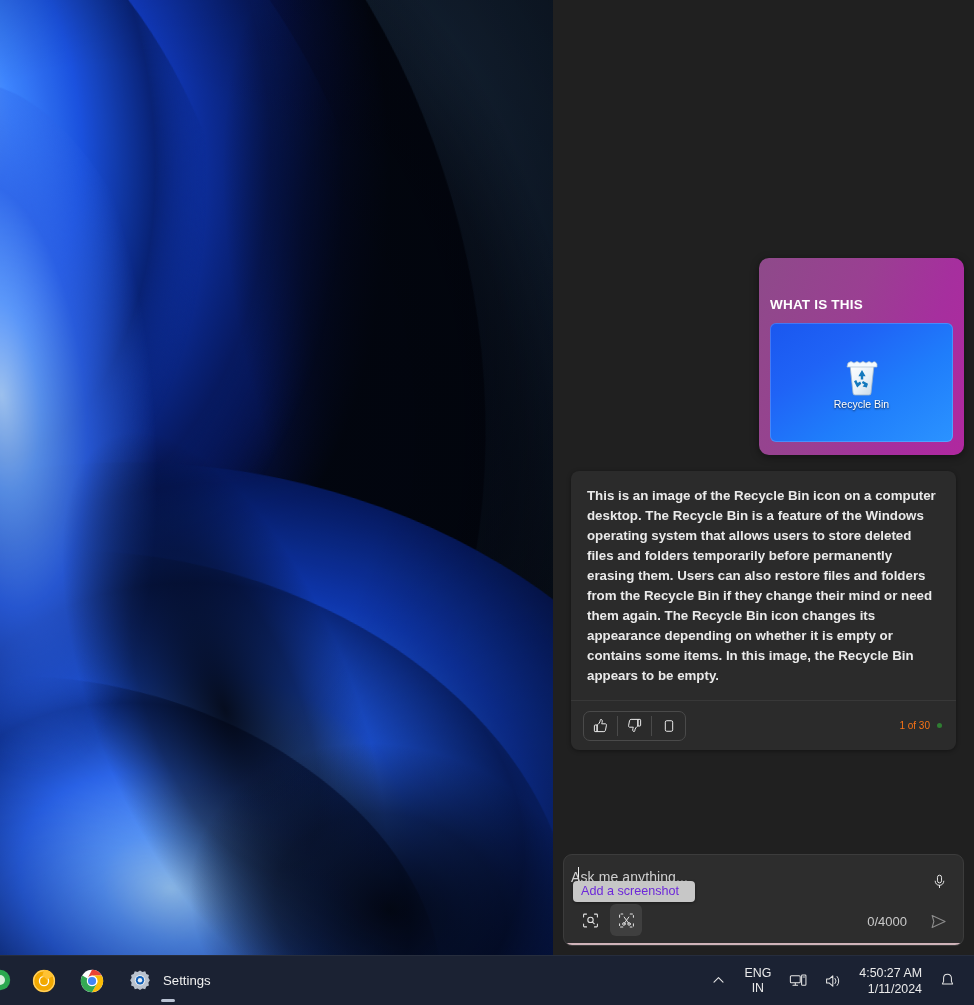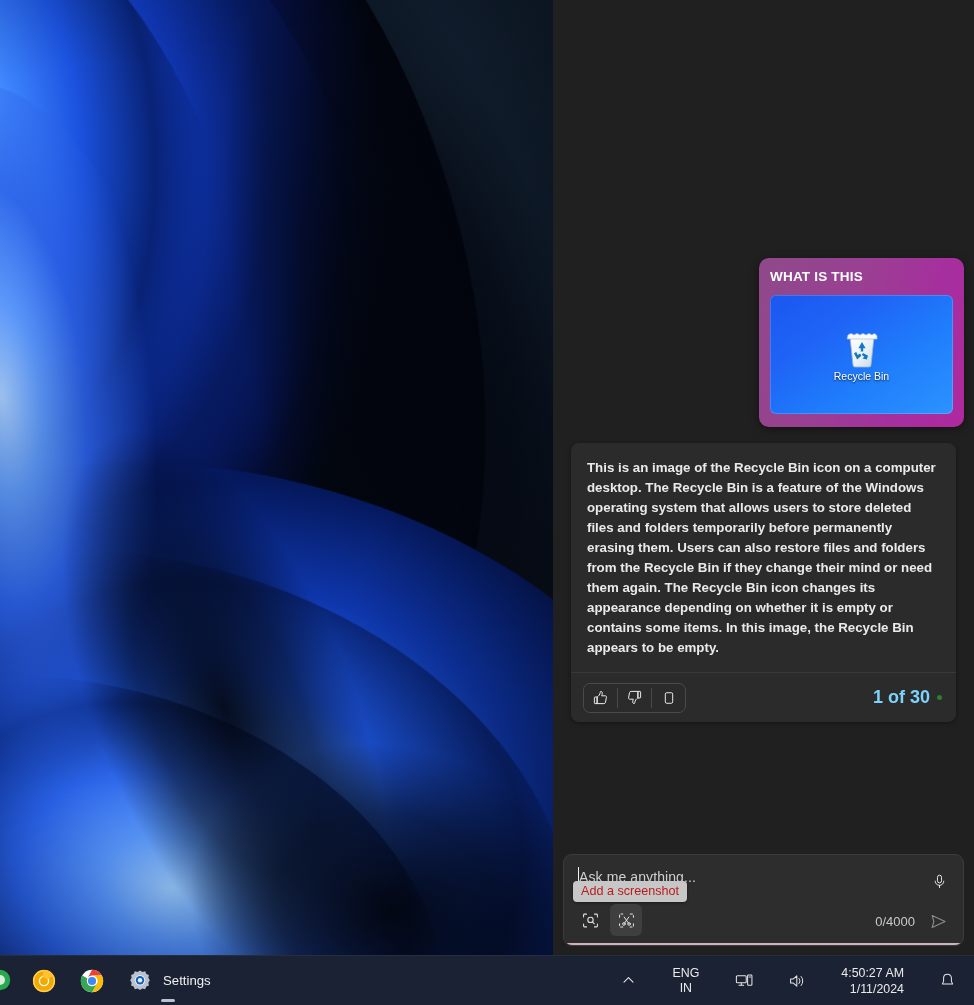--- a/index.html
+++ b/index.html
@@ -114,20 +114,21 @@
     padding: 11px 11px 13px 11px;
     background: linear-gradient(110deg, #8e4a8a 0%, #9a3f92 42%, #a62f9e 72%, #b0289f 100%);
     box-shadow: 0 2px 8px rgba(0,0,0,.45);
   }
   #user-card .ttl {
     color: #ffffff;
     font-size: 13.5px;
     font-weight: 700;
     letter-spacing: .2px;
     margin-bottom: 9px;
+    margin-top: 28px;
   }
   #thumb {
     position: relative;
     height: 119px;
     border-radius: 6px;
     overflow: hidden;
     background: linear-gradient(145deg, #1a57ef 0%, #1f63f6 30%, #1f7dfb 62%, #2b93ff 100%);
     box-shadow: inset 0 0 0 1px rgba(255,255,255,.18);
     display: flex; flex-direction: column;
     align-items: center; justify-content: center;
@@ -181,21 +182,21 @@
     height: 30px;
     overflow: hidden;
   }
   .fb-btn {
     width: 33px; height: 28px;
     display: flex; align-items: center; justify-content: center;
     border: 0; background: transparent; cursor: pointer;
   }
   .fb-sep { width: 1px; height: 20px; background: #4a4a4a; }
   .pager { display: flex; align-items: center; gap: 7px; }
-  .pager .lbl { color: #7dd3fc; font-size: 18px; font-weight: 700; }
+  .pager .lbl { color: #f97316; font-size: 10px; font-weight: 400; }
   .pager .dot { width: 5px; height: 5px; border-radius: 50%; background: #2f7d32; }
 
   
   #composer-wrap {
     position: absolute; left: 10px; right: 10px; bottom: 7px;
     height: 94px;
   }
   #composer {
     position: relative;
     height: 92px;
@@ -203,35 +204,35 @@
     border-radius: 9px;
     border: 1px solid #3c3c3c;
     overflow: hidden;
   }
   #composer-accent {
     position: absolute; left: 1px; right: 1px; bottom: 0;
     height: 2px;
     background: #cfb3b9;
   }
   #composer-input {
-    position: absolute; left: 15px; top: 14px;
+    position: absolute; left: 7px; top: 14px;
     color: #d0d0d0;
     font-size: 14px;
     letter-spacing: .1px;
   }
   #caret {
     position: absolute; left: 14px; top: 12px;
     width: 1px; height: 17px; background: #f2f2f2;
   }
   #tooltip {
     position: absolute; left: 9px; top: 26px;
     background: #c7c7c7;
-    color: #b91c1c;
+    color: #6d28d9;
     font-size: 12.6px;
-    padding: 3px 8px 4px 8px;
+    padding: 3px 16px 4px 8px;
     border-radius: 4px;
     white-space: nowrap;
     box-shadow: 0 1px 3px rgba(0,0,0,.4);
   }
   #mic-btn {
     position: absolute; right: 8px; top: 10px;
     width: 32px; height: 32px;
     display: flex; align-items: center; justify-content: center;
     border-radius: 5px; cursor: pointer;
   }
@@ -241,21 +242,21 @@
   }
   .tool-btn {
     width: 32px; height: 32px;
     display: flex; align-items: center; justify-content: center;
     border-radius: 6px; cursor: pointer;
     background: transparent;
   }
   .tool-btn.active { background: #3f3f3f; }
   #composer-right {
     position: absolute; right: 10px; bottom: 9px;
-    display: flex; align-items: center; gap: 8px;
+    display: flex; align-items: center; gap: 16px;
   }
   #counter { color: #c9c9c9; font-size: 13px; }
   #send-btn {
     width: 30px; height: 30px;
     display: flex; align-items: center; justify-content: center;
     border-radius: 6px; cursor: pointer;
   }
 
   
   #taskbar {
@@ -274,21 +275,21 @@
     cursor: pointer;
   }
   .tb-item .ic { width: 28px; height: 28px; display:flex; align-items:center; justify-content:center; }
   .tb-item .lb { color: #f0f0f0; font-size: 13.2px; }
   .tb-underline {
     position: absolute; bottom: 4px; left: 50%; transform: translateX(-50%);
     width: 14px; height: 3px; border-radius: 2px; background: #b9c2d2;
   }
   #tb-spacer { flex: 1; }
   #tb-right {
-    display: flex; align-items: center; gap: 18px;
+    display: flex; align-items: center; gap: 0;
     padding-right: 10px; height: 50px;
   }
   .tray-btn {
     height: 44px; display: flex; align-items: center; justify-content: center;
     padding: 0 8px; cursor: pointer; border-radius: 4px;
   }
   #lang {
     color: #eaeaea; font-size: 12.4px; line-height: 15px;
     text-align: center; padding: 0 10px; cursor: pointer;
   }

